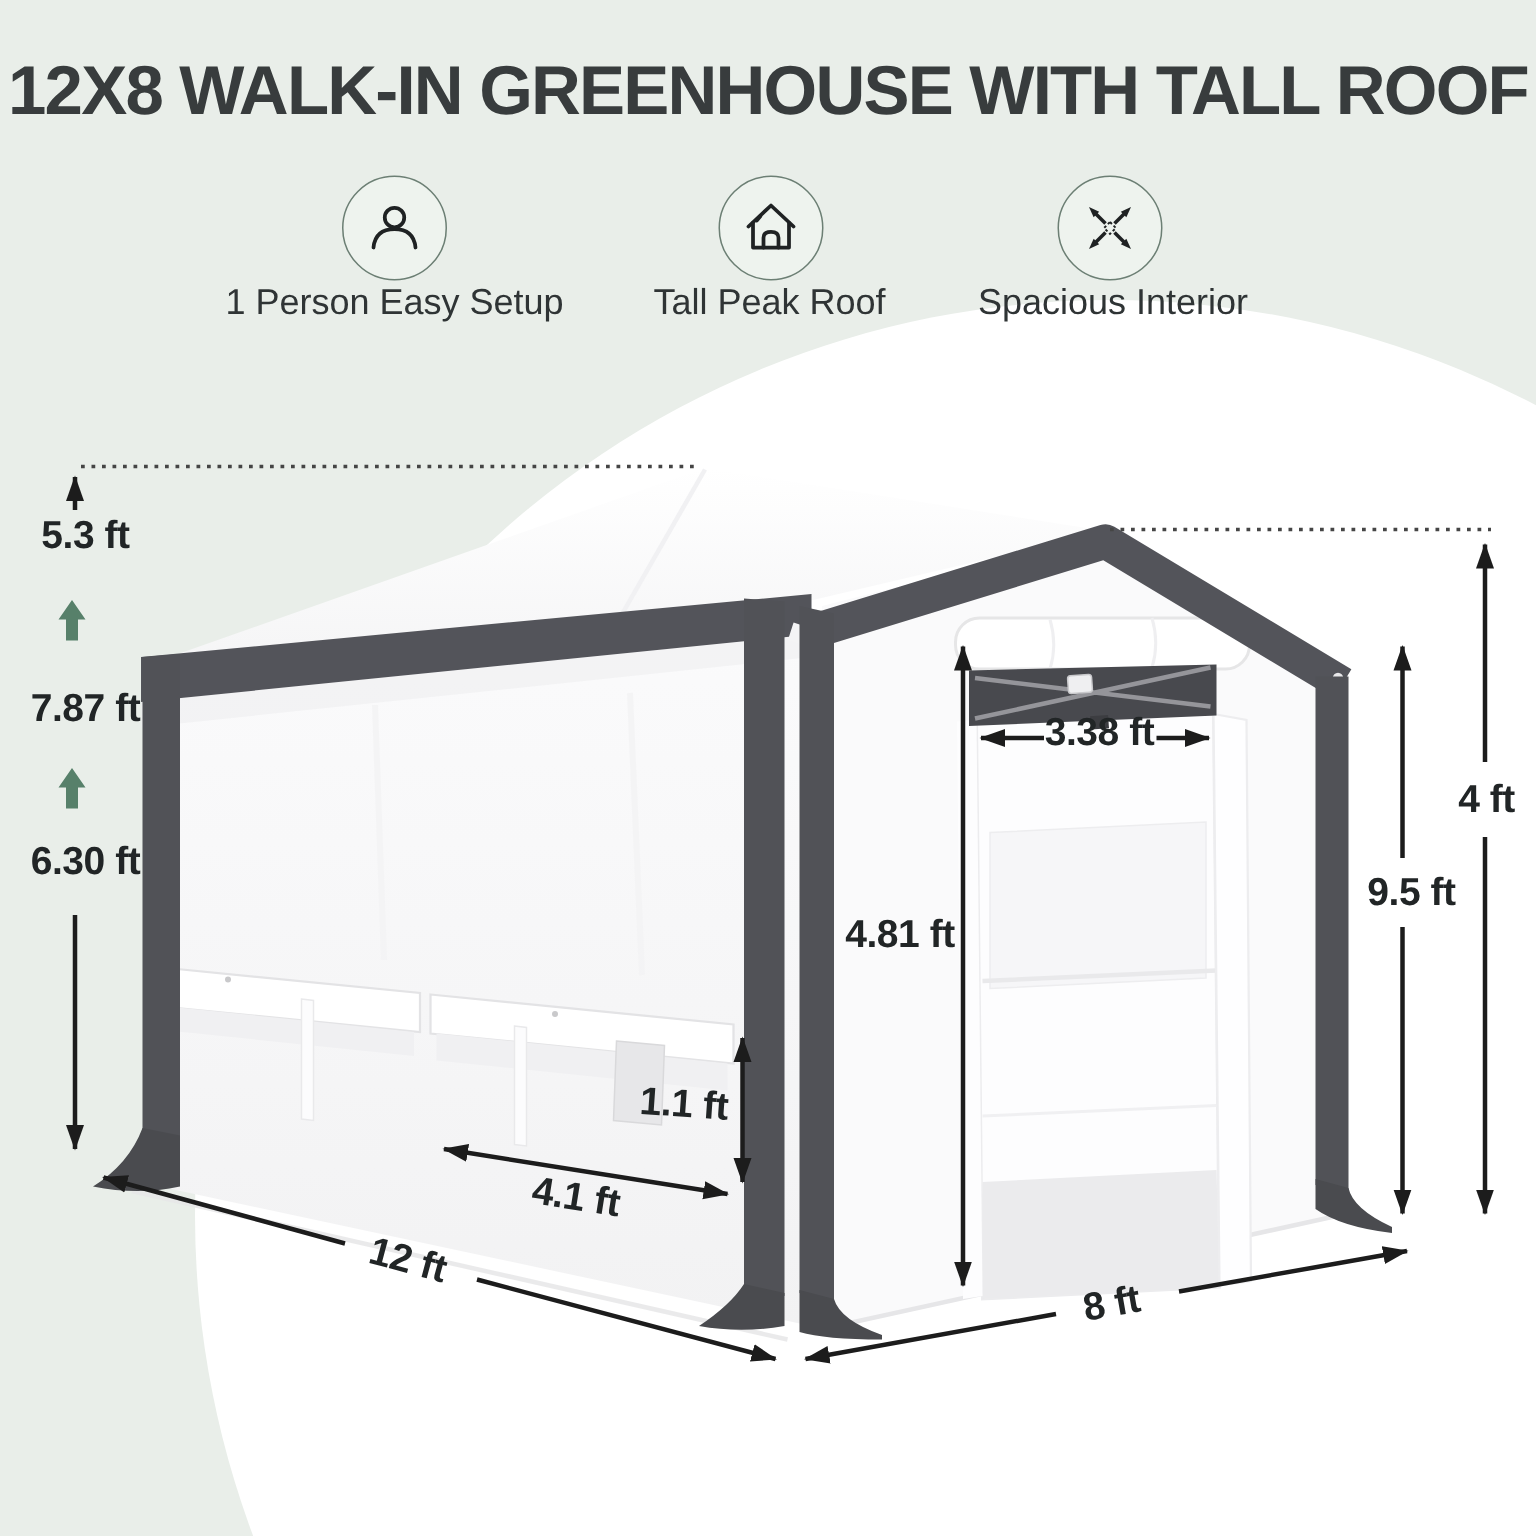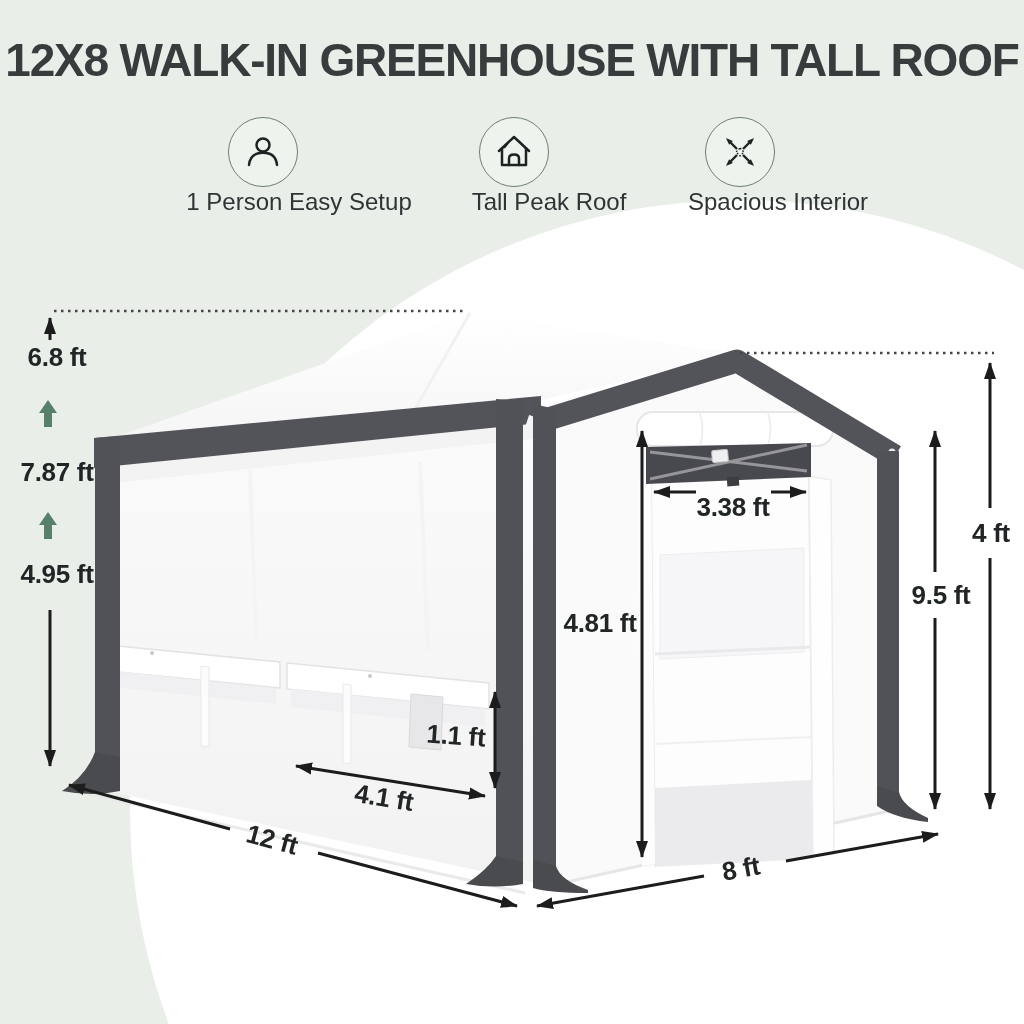--- a/index.html
+++ b/index.html
@@ -5,21 +5,21 @@
   html,body{margin:0;padding:0;background:#e9eee9;}
   .stage{position:relative;width:1024px;height:1024px;overflow:hidden;
          font-family:"Liberation Sans",sans-serif;background:#e9eee9;}
   svg.scene{position:absolute;left:0;top:0;z-index:1;}
   .title{position:absolute;left:0;top:33px;width:1024px;text-align:center;z-index:3;
          font-size:46px;font-weight:700;letter-spacing:-1.2px;color:#383c3d;white-space:nowrap;}
   .feature-icon{position:absolute;width:70px;height:70px;border-radius:50%;z-index:3;
                 border:1.6px solid #6c7f74;background:#eef3ee;display:flex;
                 align-items:center;justify-content:center;box-sizing:border-box;}
   .feature-label{position:absolute;z-index:3;font-size:24px;color:#2f3435;white-space:nowrap;
-                 transform:translate(-50%,-50%);margin-left:36px;}
+                 transform:translate(-50%,-50%);}
   .dim{position:absolute;z-index:4;font-size:26px;font-weight:700;color:#212526;
        letter-spacing:-0.3px;white-space:nowrap;transform:translate(-50%,-50%);}
   .r15{transform:translate(-50%,-50%) rotate(15deg);}
   .r9{transform:translate(-50%,-50%) rotate(9deg);}
   .r4{transform:translate(-50%,-50%) rotate(4deg);}
   .rm10{transform:translate(-50%,-50%) rotate(-10deg);}
 </style>
 </head>
 <body>
 
@@ -152,25 +152,25 @@
       <use href="#exparrow" transform="rotate(90 20 20)"></use>
       <use href="#exparrow" transform="rotate(180 20 20)"></use>
       <use href="#exparrow" transform="rotate(270 20 20)"></use>
       <rect x="17.2" y="17.2" width="5.6" height="5.6" fill="none" stroke="#1f2223" stroke-width="1.3" stroke-dasharray="1.8 1.6" transform="rotate(45 20 20)"></rect>
     </svg>
   </div>
   <div class="feature-label" style="left:263px;top:202px;">1 Person Easy Setup</div>
   <div class="feature-label" style="left:513px;top:202px;">Tall Peak Roof</div>
   <div class="feature-label" style="left:742px;top:202px;">Spacious Interior</div>
 
-  <div class="dim" style="left:57px;top:357px;">6.8 ft</div>
+  <div class="dim" style="left:57px;top:357px;">5.3 ft</div>
   <div class="dim" style="left:57px;top:472px;">7.87 ft</div>
-  <div class="dim" style="left:57px;top:574px;">4.95 ft</div>
+  <div class="dim" style="left:57px;top:574px;">6.30 ft</div>
   <div class="dim r15" style="left:272px;top:840px;">12 ft</div>
   <div class="dim r9" style="left:384px;top:798px;">4.1 ft</div>
   <div class="dim r4" style="left:456px;top:736px;">1.1 ft</div>
   <div class="dim" style="left:600px;top:623px;">4.81 ft</div>
-  <div class="dim" style="left:733px;top:507px;">3.38 ft</div>
+  <div class="dim" style="left:733px;top:488px;">3.38 ft</div>
   <div class="dim rm10" style="left:741px;top:869px;">8 ft</div>
   <div class="dim" style="left:941px;top:595px;">9.5 ft</div>
   <div class="dim" style="left:991px;top:533px;">4 ft</div>
 
 </div>
 
 </body></html>

